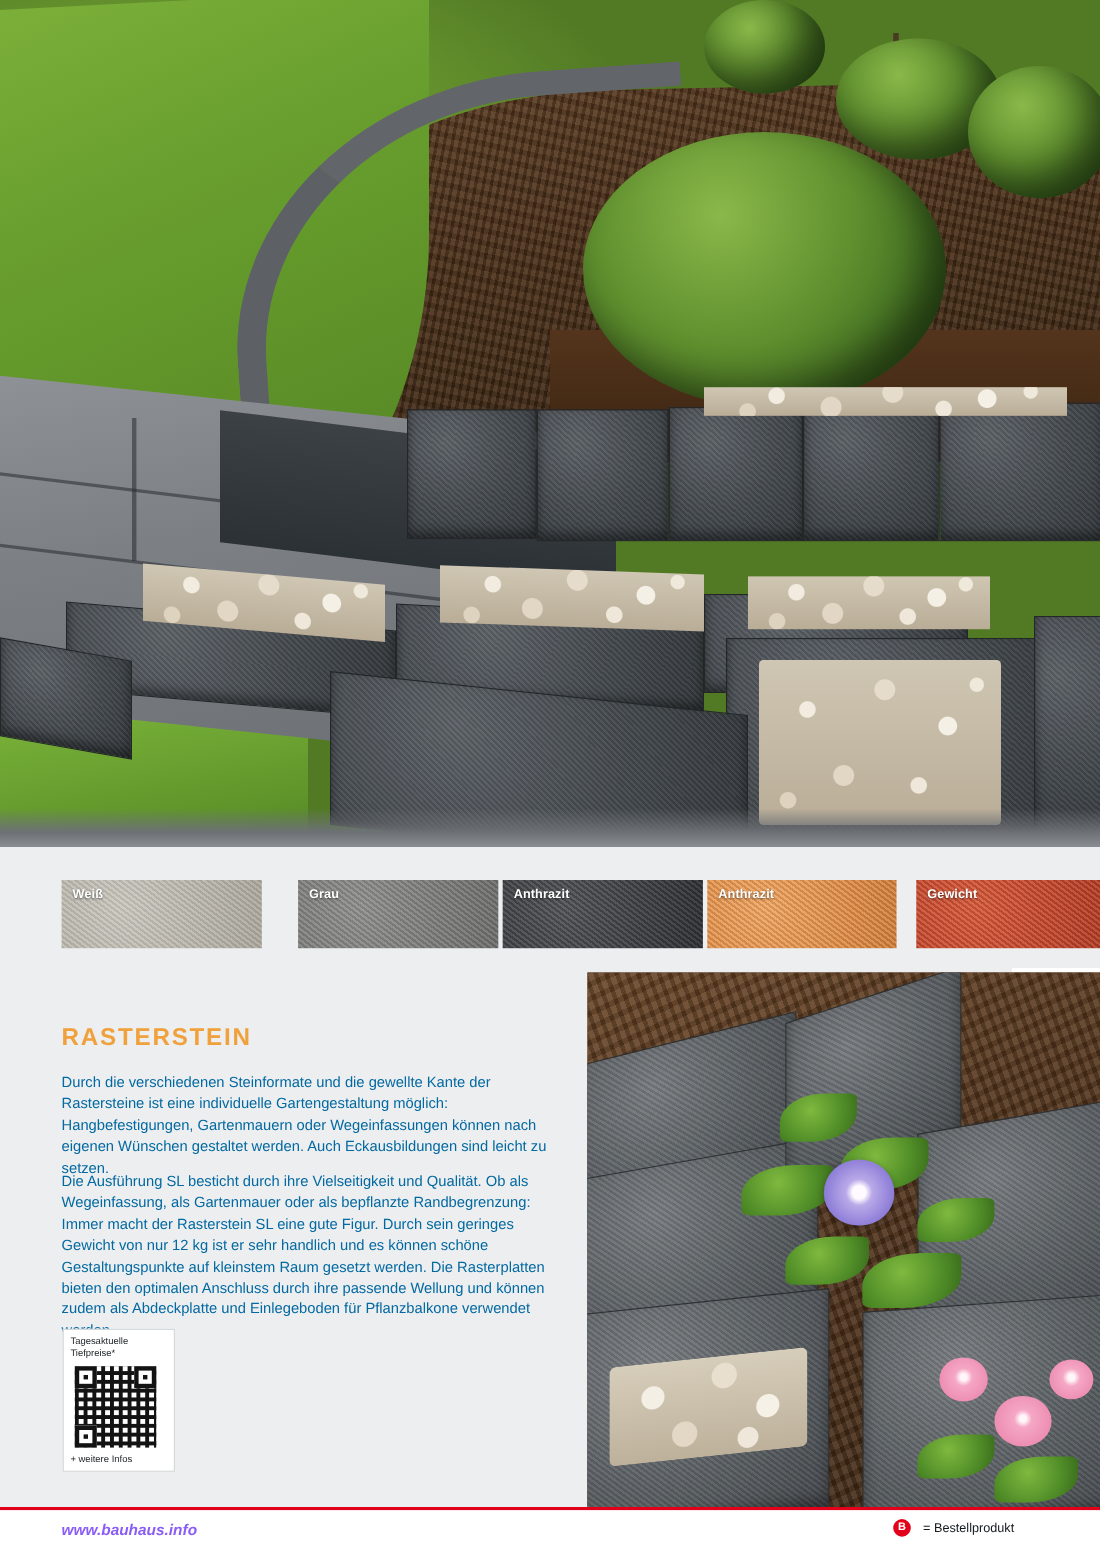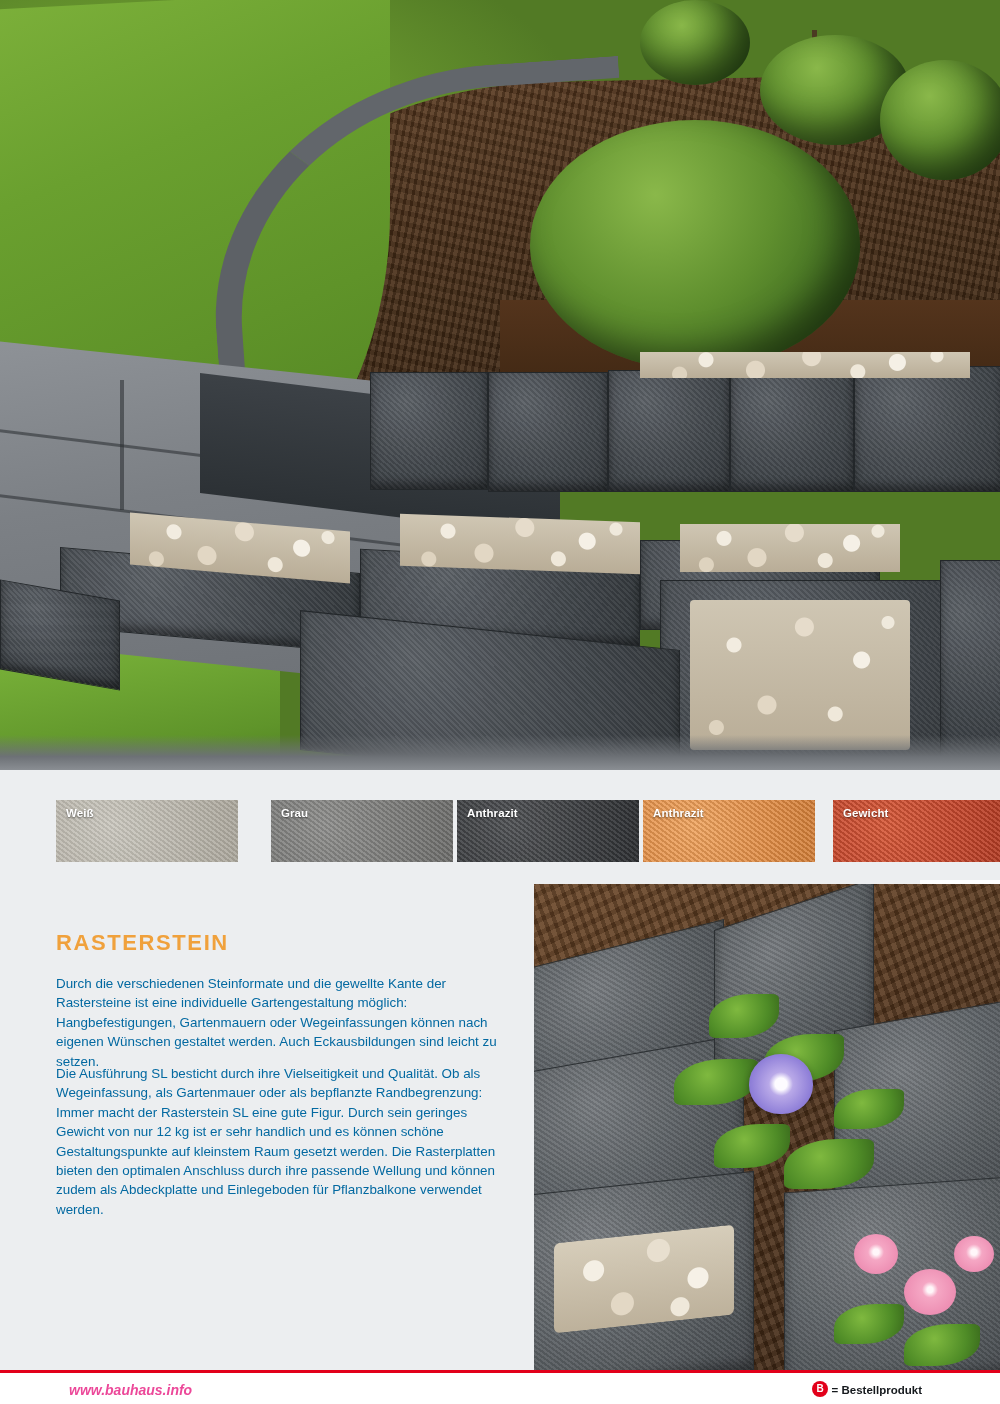--- a/index.html
+++ b/index.html
@@ -276,25 +276,25 @@
   .footer-rule {
     position: absolute; left: 0; top: 1370px; width: 1000px; height: 3px;
     background: #e2001a;
   }
   .footer {
     position: absolute; left: 0; top: 1373px; width: 1000px; height: 31px;
     background: #ffffff;
   }
   .footer-url {
     position: absolute; left: 56px; top: 9px;
-    font-size: 14px; font-weight: bold; font-style: italic; color: #ec4899; margin-left: 13px;
+    font-size: 14px; font-weight: bold; font-style: italic; color: #8b5cf6;
   }
   .footer-right {
     position: absolute; right: 78px; top: 11px;
-    font-size: 11.5px; color: #15191d; font-weight: bold;
+    font-size: 11.5px; color: #15191d;
   }
   .badge-b {
     position: absolute; right: 172px; top: 8px;
     width: 16px; height: 16px; border-radius: 50%;
     background: #e2001a; color: #fff;
     font-size: 10px; font-weight: bold;
     text-align: center; line-height: 16px;
   }
 </style>
 </head>
@@ -358,20 +358,36 @@
   <div class="swatch sw-toscana">
     <span class="swatch-label">Gewicht</span>
   </div>
 </div>
 
 <div class="content">
   <div class="section-title">RASTERSTEIN</div>
   <div class="para para-1">Durch die verschiedenen Steinformate und die gewellte Kante der Rastersteine ist eine individuelle Gartengestaltung möglich: Hangbefestigungen, Gartenmauern oder Wegeinfassungen können nach eigenen Wünschen gestaltet werden. Auch Eckausbildungen sind leicht zu setzen.</div>
   <div class="para para-2">Die Ausführung SL besticht durch ihre Vielseitigkeit und Qualität. Ob als Wegeinfassung, als Gartenmauer oder als bepflanzte Randbegrenzung: Immer macht der Rasterstein SL eine gute Figur. Durch sein geringes Gewicht von nur 12 kg ist er sehr handlich und es können schöne Gestaltungspunkte auf kleinstem Raum gesetzt werden. Die Rasterplatten bieten den optimalen Anschluss durch ihre passende Wellung und können zudem als Abdeckplatte und Einlegeboden für Pflanzbalkone verwendet werden.</div>
 
+  <div class="qr-box">
+    <div class="qr-text">Tagesaktuelle</div>
+    <div class="qr-text">Tiefpreise*</div>
+    <div class="qr-code">
+      <span class="qr-mark" style="left:0; top:0;">
+          <i></i>
+        </span>
+      <span class="qr-mark" style="right:0; top:0;">
+          <i></i>
+        </span>
+      <span class="qr-mark" style="left:0; bottom:0;">
+          <i></i>
+        </span>
+    </div>
+    <div class="qr-bottom">+ weitere Infos</div>
+  </div>
 </div>
 
 <div class="photo-right">
   <div class="pr-mulch"></div>
 
   <div class="pr-block" style="left:-10px; top:60px; width:200px; height:150px; transform:skewY(-14deg);"></div>
   <div class="pr-block" style="left:-20px; top:170px; width:230px; height:170px; transform:skewY(-10deg);"></div>
   <div class="pr-block" style="left:-30px; top:300px; width:250px; height:200px; transform:skewY(-6deg);"></div>
   <div class="pr-block" style="left:180px; top:20px; width:160px; height:160px; transform:skewY(-18deg);"></div>
   <div class="pr-block" style="left:300px; top:130px; width:190px; height:200px; transform:skewY(-10deg);"></div>

